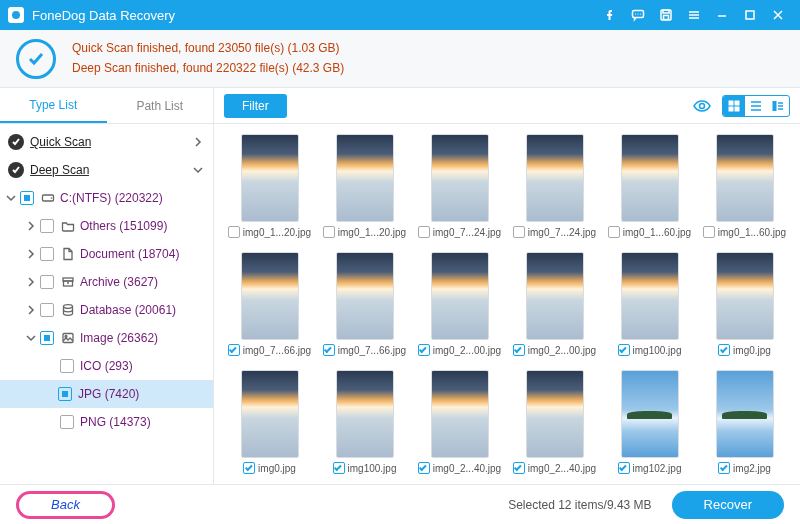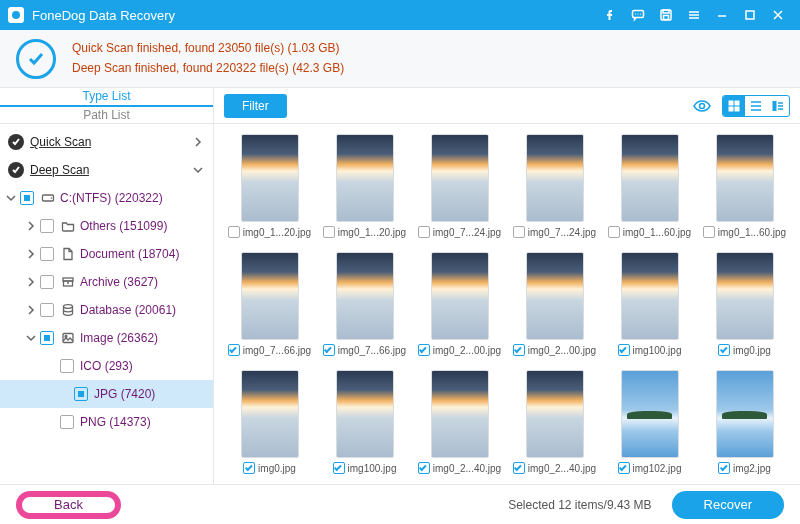--- a/index.html
+++ b/index.html
@@ -13,21 +13,21 @@
 .titlebar .tbtn { width: 28px; height: 30px; display: flex; align-items: center; justify-content: center; cursor: pointer; }
 .titlebar svg { stroke: #fff; fill: none; stroke-width: 1.5; }
 
 .status { height: 58px; background: #f7f8f9; border-bottom: 1px solid #e5e8ea; display: flex; align-items: center; padding: 0 16px; }
 .status .check { width: 40px; height: 40px; border: 3px solid #1aa3e8; border-radius: 50%; display: flex; align-items: center; justify-content: center; margin-right: 16px; }
 .status .check svg { stroke: #1aa3e8; stroke-width: 3; fill: none; }
 .status .lines { color: #c2410c; font-size: 12px; line-height: 1.6; }
 
 .body { display: flex; height: 396px; }
 .sidebar { width: 214px; border-right: 1px solid #e5e8ea; display: flex; flex-direction: column; }
-.tabs { display: flex; height: 36px; border-bottom: 1px solid #e5e8ea; flex-direction: column; }
+.tabs { display: flex; height: 36px; border-bottom: 1px solid #e5e8ea; }
 .tab { flex: 1; display: flex; align-items: center; justify-content: center; font-size: 12px; color: #888; cursor: pointer; }
 .tab.active { color: #1aa3e8; border-bottom: 2px solid #1aa3e8; }
 
 .tree { flex: 1; overflow-y: auto; padding: 4px 0; }
 .node { display: flex; align-items: center; height: 28px; padding-right: 8px; cursor: pointer; }
 .node .arrow { width: 14px; display: flex; justify-content: center; }
 .node .arrow svg { stroke: #666; stroke-width: 1.5; fill: none; }
 .node .chk { width: 14px; height: 14px; border: 1px solid #aaa; border-radius: 2px; margin: 0 6px 0 2px; display: flex; align-items: center; justify-content: center; flex-shrink: 0; }
 .node .chk.partial { border-color: #1aa3e8; }
 .node .chk.partial::after { content: ""; width: 6px; height: 6px; background: #1aa3e8; }
@@ -62,21 +62,21 @@
 .timg.island { background: linear-gradient(to bottom, #5aa0d8 0%, #9cc8ea 45%, #e8f2fa 55%, #9cc8ea 70%, #5aa0d8 100%); }
 .timg.island::before { content: ""; position: absolute; left: 10%; right: 10%; top: 46%; height: 10%; background: #2e5a3a; border-radius: 40% 40% 10% 10%; }
 .tlabel { display: flex; align-items: center; margin-top: 4px; max-width: 100%; }
 .tlabel .tchk { width: 12px; height: 12px; border: 1px solid #aaa; border-radius: 2px; margin-right: 3px; display: flex; align-items: center; justify-content: center; flex-shrink: 0; }
 .tlabel .tchk.on { border-color: #1aa3e8; }
 .tlabel .tchk.on::after { content: ""; width: 5px; height: 2px; border-left: 2px solid #1aa3e8; border-bottom: 2px solid #1aa3e8; transform: rotate(-45deg) translate(0,-1px); }
 .tlabel .tname { font-size: 10px; color: #555; white-space: nowrap; overflow: hidden; text-overflow: ellipsis; max-width: 72px; }
 
 .footer { height: 40px; border-top: 1px solid #e5e8ea; display: flex; align-items: center; padding: 0 16px; background: #fff; }
 .btn { height: 28px; padding: 0 32px; border-radius: 14px; display: flex; align-items: center; justify-content: center; font-size: 13px; cursor: pointer; }
-.btn.back { border: 6px solid #ec4899; color: #701a75; background: #fff; }
+.btn.back { border: 3px solid #ec4899; color: #1d4ed8; background: #fff; font-style: italic; }
 .btn.recover { background: #1aa3e8; color: #fff; }
 .footer .spacer { flex: 1; }
 .footer .selinfo { font-size: 12px; color: #555; margin-right: 20px; }
 </style>
 </head>
 <body>
 
 <div class="titlebar">
   <div class="logo"></div>
   <div class="title">FoneDog Data Recovery</div>
@@ -259,21 +259,21 @@
               <circle cx="5" cy="5.5" r="1"></circle>
               <path d="M2 10l3-3 2 2 2-2 3 3"></path>
             </svg>
           </div>
         <div class="lbl">Image (26362)</div>
       </div>
       <div class="node" style="padding-left:58px">
         <div class="chk"></div>
         <div class="lbl">ICO (293)</div>
       </div>
-      <div class="node selected" style="padding-left:72px">
+      <div class="node selected" style="padding-left:56px">
         <div class="chk partial"></div>
         <div class="lbl">JPG (7420)</div>
       </div>
       <div class="node" style="padding-left:58px">
         <div class="chk"></div>
         <div class="lbl">PNG (14373)</div>
       </div>
     </div>
   </div>
 

